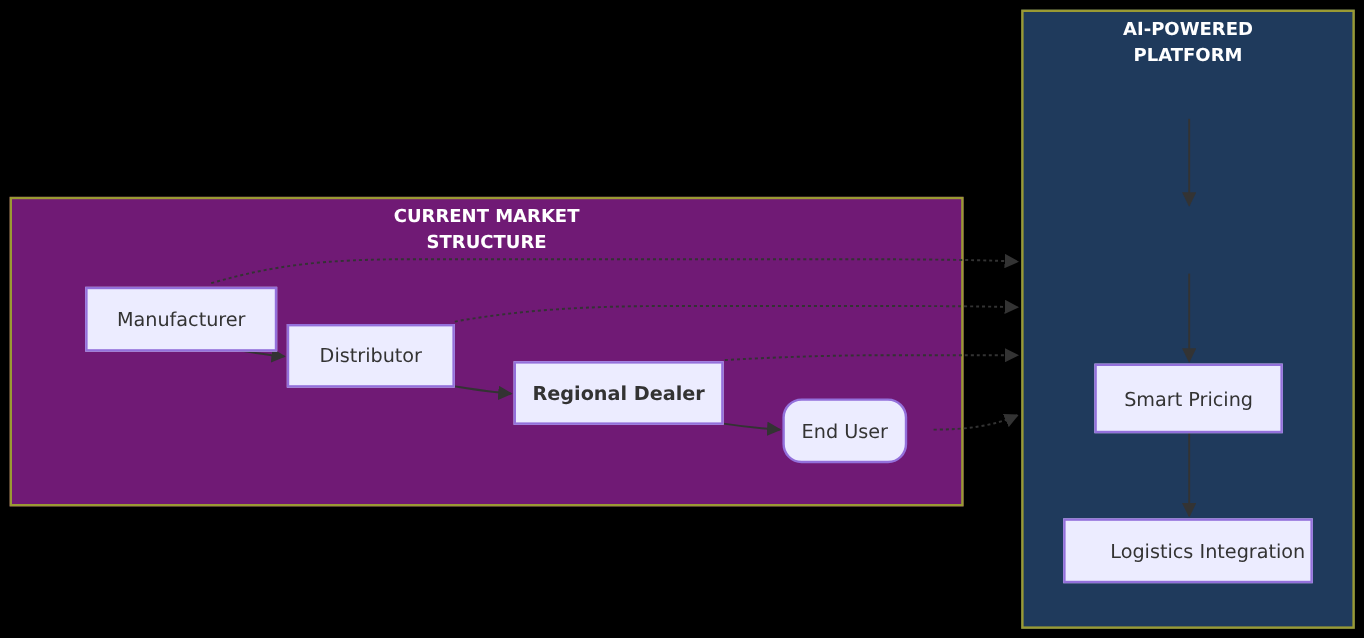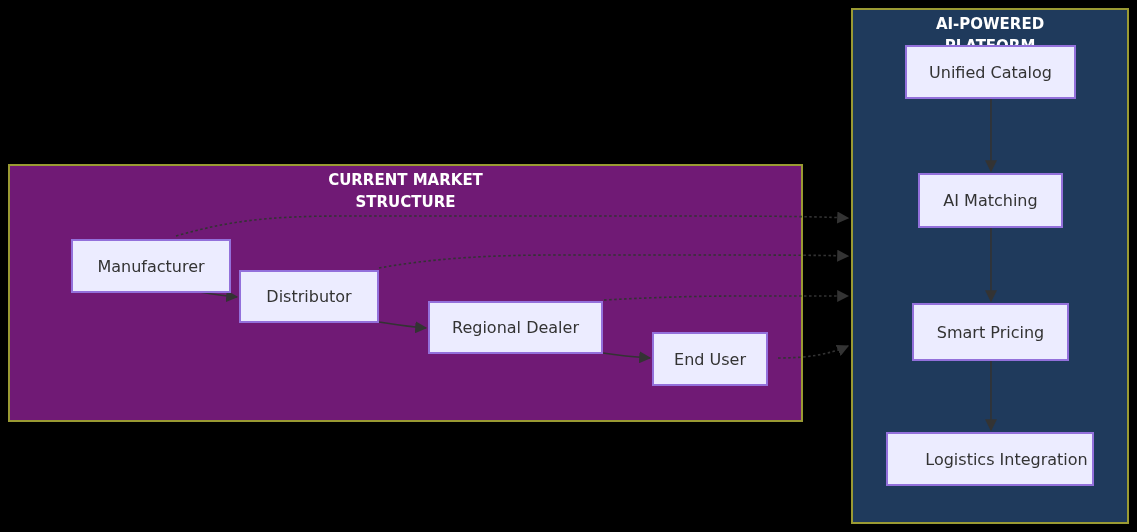--- a/index.html
+++ b/index.html
@@ -52,22 +52,22 @@
     color: #333333;
     font-size: 16px;
     display: flex;
     align-items: center;
     justify-content: center;
     text-align: center;
     white-space: nowrap;
   }
   .n-manufacturer { left: 33px;  top: 239px; width: 160px; height: 54px; margin-left: 38px; }
   .n-distributor  { left: 239px; top: 270px; width: 140px; height: 53px; }
-  .n-regional     { left: 428px; top: 301px; width: 175px; height: 53px; }
-  .n-enduser      { left: 652px; top: 332px; width: 116px; height: 54px; }
+  .n-regional     { left: 428px; top: 301px; width: 175px; height: 53px; font-weight: bold; }
+  .n-enduser      { left: 652px; top: 332px; width: 104px; height: 54px; border-radius: 16px; }
   .n-unified      { left: 905px; top: 45px;  width: 171px; height: 54px; }
   .n-matching     { left: 918px; top: 173px; width: 145px; height: 55px; }
   .n-pricing      { left: 912px; top: 303px; width: 157px; height: 58px; text-align: center; }
   .n-logistics    { left: 886px; top: 432px; width: 208px; height: 54px; padding-left: 33px; }
   .edges {
     position: absolute;
     left: 0; top: 0;
     width: 1137px; height: 532px;
     pointer-events: none;
   }
@@ -116,18 +116,16 @@
     <path class="edge dotted" d="M379,268 C435,258 490,255 560,255 L690,255 C765,255 812,255 848,256" marker-end="url(#arrow)"></path>
     <path class="edge dotted" d="M604,300 C660,297 700,296 745,296 C795,296 822,296 848,296" marker-end="url(#arrow)"></path>
     <path class="edge dotted" d="M778,358 C806,358 828,355 848,346" marker-end="url(#arrow)"></path>
   </svg>
 
   <div class="node n-manufacturer">Manufacturer</div>
   <div class="node n-distributor">Distributor</div>
   <div class="node n-regional">Regional Dealer</div>
   <div class="node n-enduser">End User</div>
 
-  <div class="node n-unified">Unified Catalog</div>
-  <div class="node n-matching">AI Matching</div>
   <div class="node n-pricing">Smart Pricing</div>
   <div class="node n-logistics">Logistics Integration</div>
 
 </div>
 
 </body></html>

